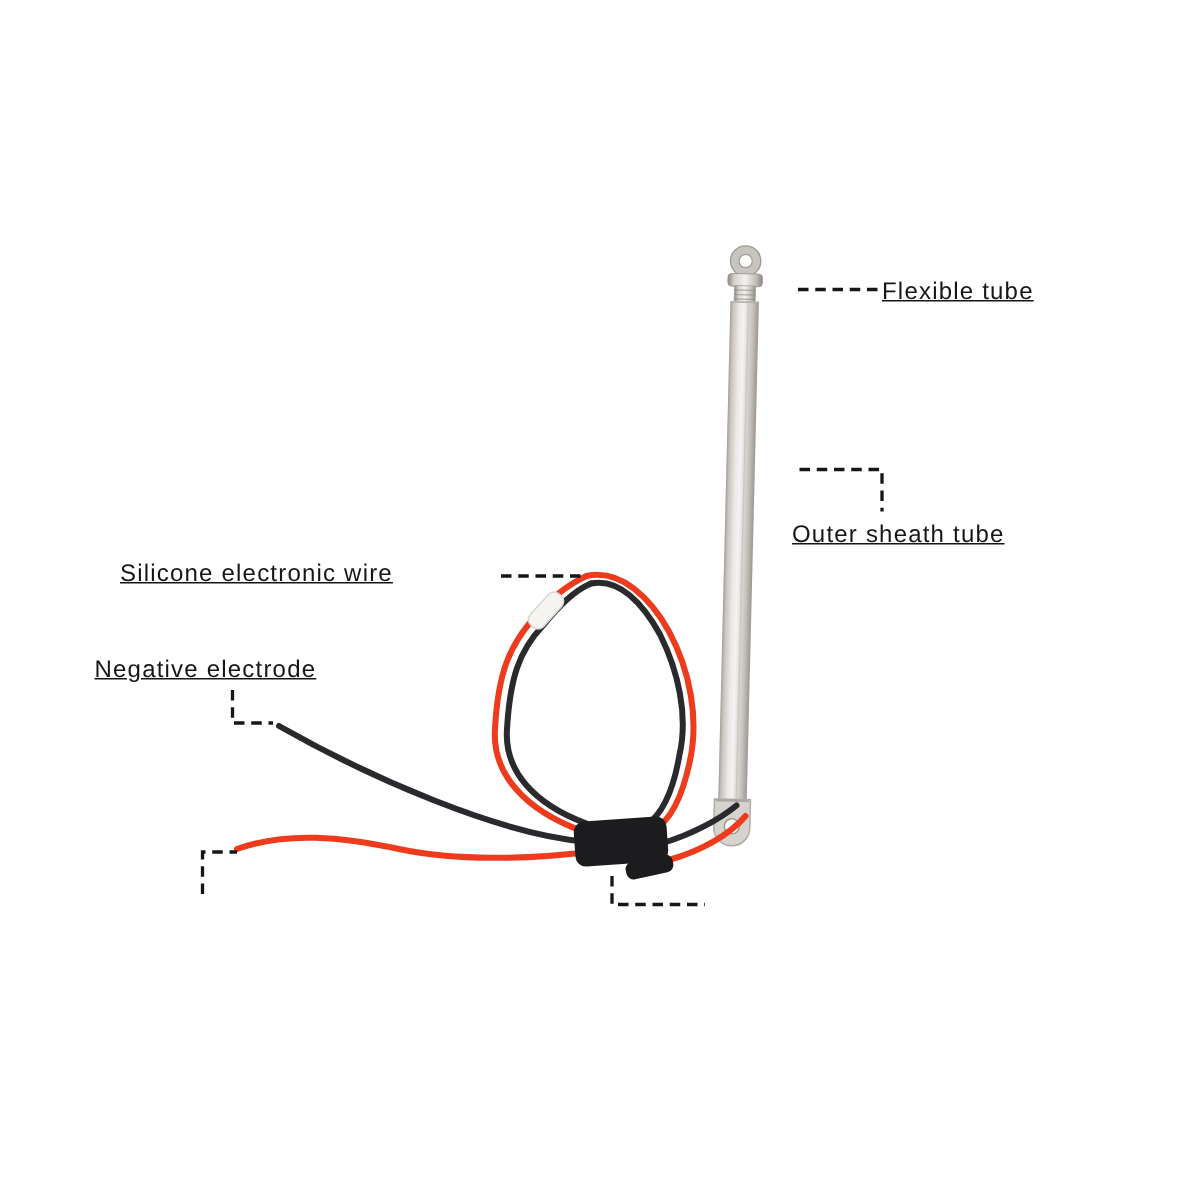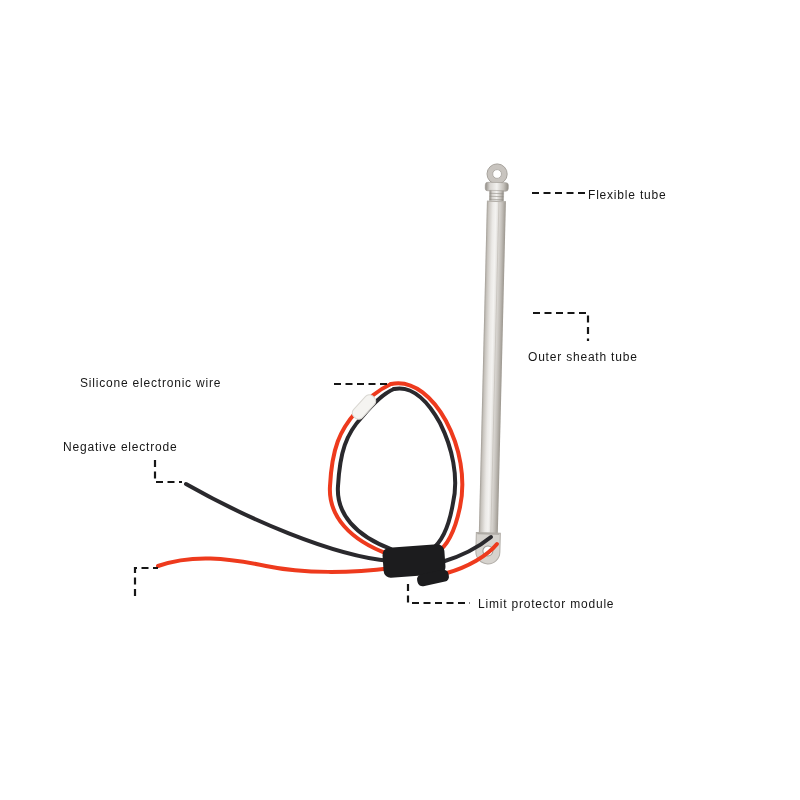--- a/index.html
+++ b/index.html
@@ -4,23 +4,24 @@
 <style>
   html,body{margin:0;padding:0;background:#fff;}
   .stage{
     position:relative;width:800px;height:800px;overflow:hidden;
     background:var(--background,#ffffff);
     font-family:"Liberation Sans","DejaVu Sans",sans-serif;
   }
   .stage svg{position:absolute;left:0;top:0;}
   .label{
     position:absolute;
-    font-size:12px;line-height:22px;letter-spacing:.8px;
+    font-size:16px;line-height:22px;letter-spacing:.8px;
     color:var(--text,#161616);
     white-space:nowrap;
+    text-decoration:underline;
   }
   .wire-red{stroke:var(--wire-red,#ee3a1d);fill:none;stroke-width:4;stroke-linecap:round;}
   .wire-black{stroke:var(--wire-black,#2a292d);fill:none;stroke-width:4;stroke-linecap:round;}
   .leader{stroke:var(--leader-line,#161616);fill:none;stroke-width:2.2;stroke-dasharray:7 4.5;}
   .module-fill{fill:var(--module,#1c1c1e);}
   .sleeve-fill{fill:var(--sleeve,#f5f4f1);stroke:#d9d7d2;stroke-width:1;}
 </style>
 </head>
 <body>
 
@@ -91,14 +92,13 @@
 
   <div class="label" style="left:588px;top:184px;">Flexible tube</div>
 
   <div class="label" style="left:528px;top:346px;">Outer sheath tube</div>
 
   <div class="label" style="left:80px;top:372px;text-align:center;">Silicone electronic wire</div>
 
   <div class="label" style="left:63px;top:436px;">Negative electrode</div>
 
 
-  <div class="label" style="left:478px;top:593px;">Limit protector module</div>
 </div>
 
 </body></html>

